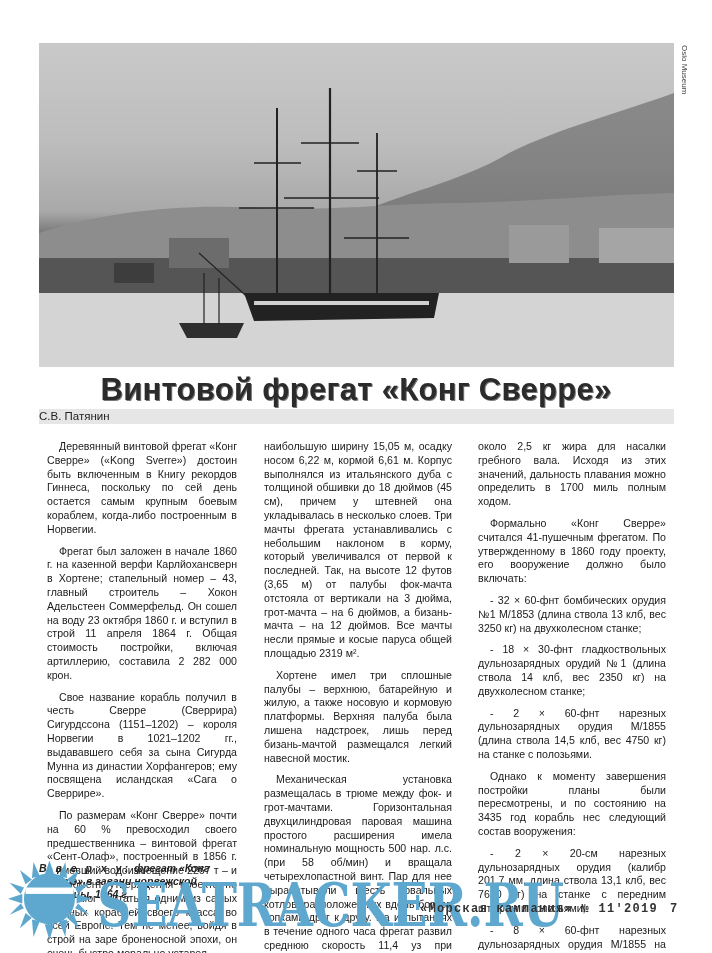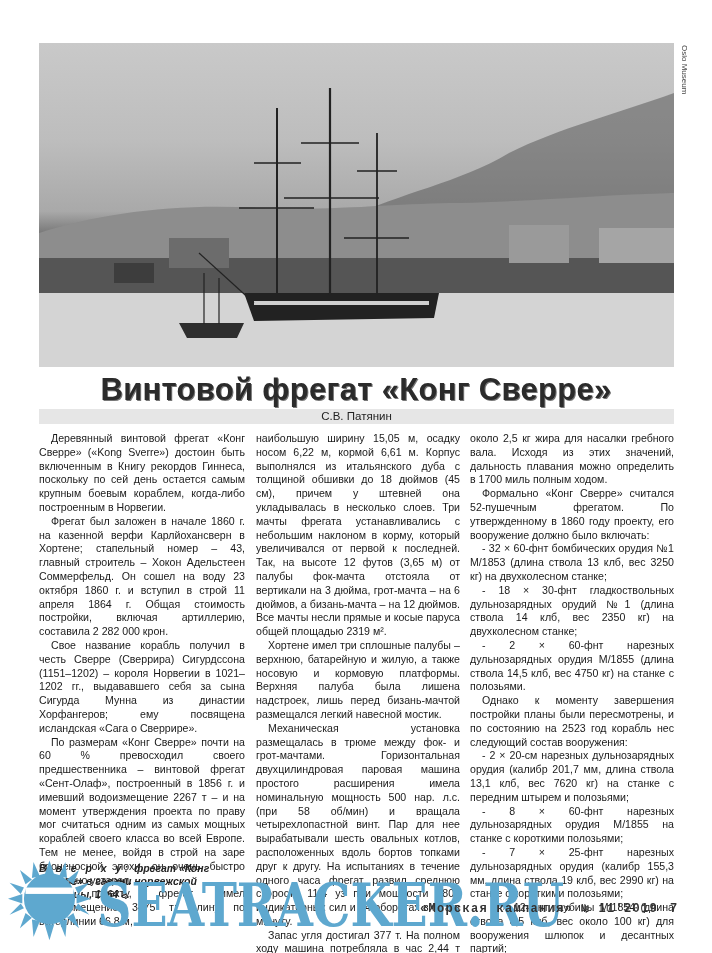--- a/index.html
+++ b/index.html
@@ -5,24 +5,24 @@
   html,body{margin:0;padding:0;background:#fff;}
   body{width:712px;height:953px;position:relative;overflow:hidden;font-family:"Liberation Sans",sans-serif;color:#1a1a1a;}
   .photo{position:absolute;left:39px;top:43px;width:635px;height:324px;overflow:hidden;
     background:linear-gradient(180deg,#c9c9c9 0%,#bdbdbd 30%,#a9a9a9 52%,#6f6f6f 60%,#8a8a8a 66%,#d0d0d0 70%,#d6d6d6 85%,#cfcfcf 100%);}
   .photo svg{position:absolute;left:0;top:0;width:100%;height:100%;}
   .credit{position:absolute;left:677px;top:45px;width:14px;height:80px;}
   .credit span{position:absolute;left:0;top:0;transform-origin:0 0;transform:translate(12px,0) rotate(90deg);
     font-size:8px;color:#444;white-space:nowrap;}
   .title{position:absolute;left:0;top:372px;width:712px;text-align:center;font-weight:bold;font-size:31px;
     letter-spacing:0.3px;color:#2b2b2b;text-shadow:1px 1px 0 #777;}
-  .author{position:absolute;left:39px;top:409px;width:635px;height:15px;background:#e6e6e6;text-align:center;
+  .author{position:absolute;left:39px;top:409px;width:635px;height:15px;background:#e6e6e6;
     font-size:11.5px;line-height:15px;color:#222;}
   .col{position:absolute;top:432px;font-size:10.6px;line-height:13.8px;text-align:justify;color:#1a1a1a;}
-  .col p{margin:0;text-indent:12px;}
+  .col p{margin:8px;text-indent:12px;}
   .c1{left:39px;width:206px;}
   .c2{left:256px;width:204px;}
   .c3{left:470px;width:204px;}
   .caption{position:absolute;left:39px;top:862px;width:206px;font-size:10.5px;line-height:13px;font-style:italic;font-weight:bold;color:#222;z-index:3;}
   .caption .sp{letter-spacing:3px;}
   .wm{position:absolute;left:0;top:850px;width:568px;height:103px;z-index:2;pointer-events:none;}
   .wm svg{width:100%;height:100%;}
   .footer{position:absolute;top:902px;font-size:12px;z-index:3;color:#333;font-family:"Liberation Mono",monospace;}
   .footer-mag{left:420px;letter-spacing:1.3px;font-weight:bold;}
   .footer-page{left:670px;font-weight:bold;}
@@ -80,25 +80,25 @@
   <p>По проекту, фрегат имел водоизмещение 3475 т; длину по ватерлинии 66,8 м,</p>
 </div>
 <div class="col c2">
   <p style="text-indent:0">наибольшую ширину 15,05 м, осадку носом 6,22 м, кормой 6,61 м. Корпус выполнялся из итальянского дуба с толщиной обшивки до 18 дюймов (45 см), причем у штевней она укладывалась в несколько слоев. Три мачты фрегата устанавливались с небольшим наклоном в корму, который увеличивался от первой к последней. Так, на высоте 12 футов (3,65 м) от палубы фок-мачта отстояла от вертикали на 3 дюйма, грот-мачта – на 6 дюймов, а бизань-мачта – на 12 дюймов. Все мачты несли прямые и косые паруса общей площадью 2319 м².</p>
   <p>Хортене имел три сплошные палубы – верхнюю, батарейную и жилую, а также носовую и кормовую платформы. Верхняя палуба была лишена надстроек, лишь перед бизань-мачтой размещался легкий навесной мостик.</p>
   <p>Механическая установка размещалась в трюме между фок- и грот-мачтами. Горизонтальная двухцилиндровая паровая машина простого расширения имела номинальную мощность 500 нар. л.с. (при 58 об/мин) и вращала четырехлопастной винт. Пар для нее вырабатывали шесть овальных котлов, расположенных вдоль бортов топками друг к другу. На испытаниях в течение одного часа фрегат развил среднюю скорость 11,4 уз при мощности 1800 индикаторных сил и 54 оборотах винта в минуту.</p>
   <p>Запас угля достигал 377 т. На полном ходу машина потребляла в час 2,44 т угля, 7,75 л смазочного масла и</p>
 </div>
 <div class="col c3">
   <p style="text-indent:0">около 2,5 кг жира для насалки гребного вала. Исходя из этих значений, дальность плавания можно определить в 1700 миль полным ходом.</p>
-  <p>Формально «Конг Сверре» считался 52-пушечным фрегатом. По утвержденному в 1860 году проекту, его вооружение должно было включать:</p>
+  <p>Формально «Конг Сверре» считался 41-пушечным фрегатом. По утвержденному в 1860 году проекту, его вооружение должно было включать:</p>
   <p>- 32 × 60-фнт бомбических орудия №1 М/1853 (длина ствола 13 клб, вес 3250 кг) на двухколесном станке;</p>
   <p>- 18 × 30-фнт гладкоствольных дульнозарядных орудий №1 (длина ствола 14 клб, вес 2350 кг) на двухколесном станке;</p>
   <p>- 2 × 60-фнт нарезных дульнозарядных орудия М/1855 (длина ствола 14,5 клб, вес 4750 кг) на станке с полозьями.</p>
-  <p>Однако к моменту завершения постройки планы были пересмотрены, и по состоянию на 2523 год корабль нес следующий состав вооружения:</p>
+  <p>Однако к моменту завершения постройки планы были пересмотрены, и по состоянию на 3435 год корабль нес следующий состав вооружения:</p>
   <p>- 2 × 20-см нарезных дульнозарядных орудия (калибр 201,7 мм, длина ствола 13,1 клб, вес 7620 кг) на станке с передним штырем и полозьями;</p>
   <p>- 8 × 60-фнт нарезных дульнозарядных орудия М/1855 на станке с короткими полозьями;</p>
   <p>- 7 × 25-фнт нарезных дульнозарядных орудия (калибр 155,3 мм, длина ствола 19 клб, вес 2990 кг) на станке с короткими полозьями;</p>
   <p>- 4 × 12-фнт гаубицы М/1854 (длина ствола 6,5 клб, вес около 100 кг) для вооружения шлюпок и десантных партий;</p>
 </div>
 
 <div class="caption">
   <span class="sp">В в е р х у:</span>
   <span>фрегат «Конг Сверре» в гавани норвежской столицы, 1864 г.</span>
 </div>

